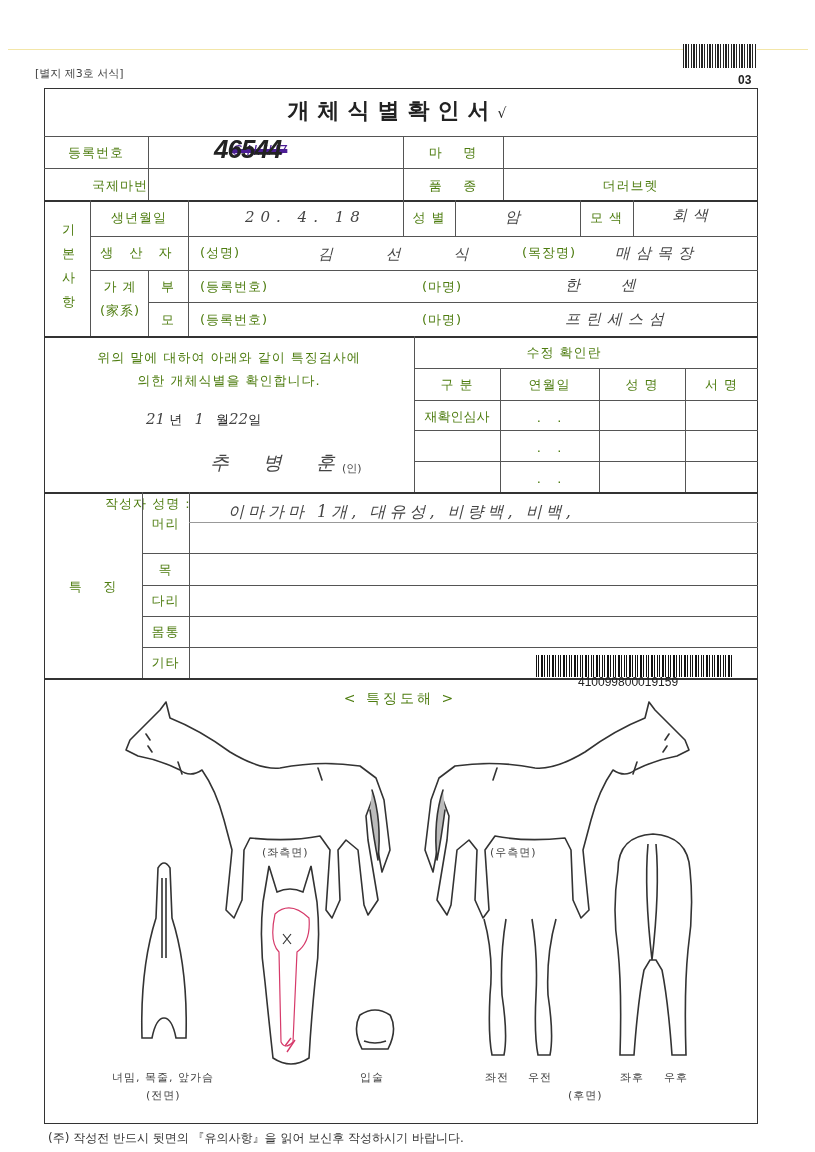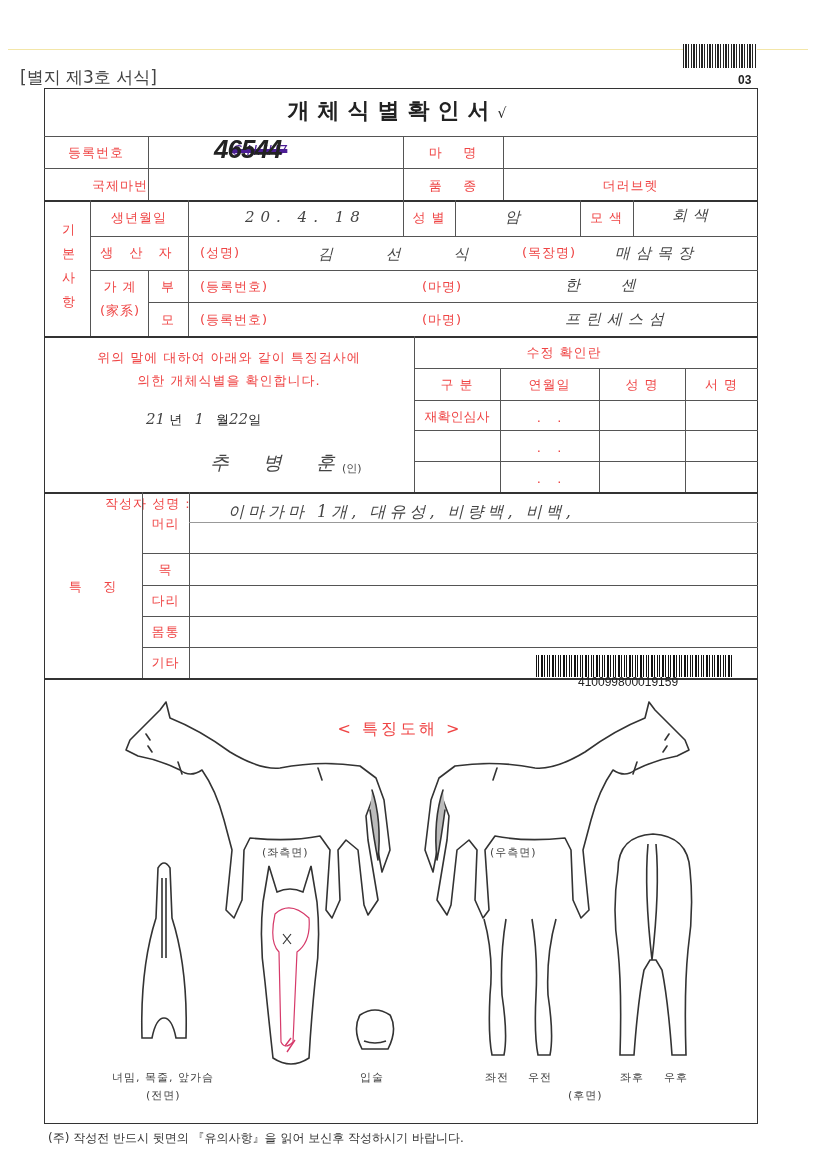--- a/index.html
+++ b/index.html
@@ -3,26 +3,26 @@
 <meta charset="utf-8">
 <style>
   html, body { margin:0; padding:0; }
   body { width:815px; height:1152px; background:#fff; position:relative; overflow:hidden;
          font-family:"DejaVu Sans", sans-serif; color:#222; }
   .abs { position:absolute; }
   .topline { left:8px; top:49px; width:800px; height:1px; background:#f3e6a8; }
   .barcode-top { left:683px; top:44px; width:74px; height:24px;
     background: repeating-linear-gradient(90deg,#222 0 1px,#fff 1px 2px,#222 2px 4px,#fff 4px 5px,#222 5px 6px,#fff 6px 8px); }
   .barcode-top-num { left:738px; top:73px; font-size:12px; font-weight:bold; font-family:"Liberation Sans",sans-serif; }
-  .form-id { left:20px; top:66px; font-size:17px; color:#444;text-align:right; }
+  .form-id { left:35px; top:66px; font-size:11px; color:#444;text-align:right; }
   .frame { left:44px; top:88px; width:714px; height:1036px; border:1.5px solid #333; box-sizing:border-box; }
   .hl { position:absolute; height:1px; background:#555; }
   .hl.thick { height:2px; background:#333; }
   .vl { position:absolute; width:1px; background:#555; }
-  .lbl { position:absolute; font-size:13px; color:#ef4444; text-align:center; letter-spacing:1px; }
+  .lbl { position:absolute; font-size:13px; color:#4d7c0f; text-align:center; letter-spacing:1px; }
   .hand { position:absolute; font-family:"DejaVu Serif", serif; font-style:italic; color:#444; font-size:15px; letter-spacing:6px; }
   .title { left:44px; top:96px; width:714px; text-align:center; font-size:22px; font-weight:bold; letter-spacing:8px; color:#222; }
   .regno { left:214px; top:134px; font-size:26px; font-weight:bold; font-style:italic; color:#222; letter-spacing:-1px; font-family:"Liberation Sans",sans-serif; }
   .regno-struck { left:232px; top:142px; font-size:14px; color:#4c1d95; font-style:italic; text-decoration:line-through; text-decoration-thickness:4px; }
   .barcode-mid { left:536px; top:655px; width:196px; height:22px;
     background: repeating-linear-gradient(90deg,#111 0 1px,#fff 1px 2px,#111 2px 3px,#fff 3px 5px,#111 5px 7px,#fff 7px 8px,#111 8px 9px,#fff 9px 11px); }
   .barcode-mid-num { left:578px; top:675px; font-size:12px; font-family:"Liberation Sans",sans-serif; color:#222; }
   .footer { left:48px; top:1130px; font-size:12px; color:#333; }
   .small { font-size:11px; color:#444; }
   svg { position:absolute; overflow:visible; }
@@ -145,21 +145,21 @@
 <div class="lbl" style="left:142px;top:515px;width:47px;">머리</div>
 <div class="lbl" style="left:142px;top:561px;width:47px;">목</div>
 <div class="lbl" style="left:142px;top:592px;width:47px;">다리</div>
 <div class="lbl" style="left:142px;top:623px;width:47px;">몸통</div>
 <div class="lbl" style="left:142px;top:654px;width:47px;">기타</div>
 <div class="hand" style="left:228px;top:502px;font-size:16px;letter-spacing:4px;">이마가마 1개, 대유성, 비량백, 비백,</div>
 
 <div class="abs barcode-mid"></div>
 <div class="abs barcode-mid-num">410099800019159</div>
 
-<div class="lbl" style="left:300px;top:719px;width:200px;font-size:16px;letter-spacing:3px;">&lt; 특징도해 &gt;</div>
+<div class="lbl" style="left:300px;top:690px;width:200px;font-size:14px;letter-spacing:3px;">&lt; 특징도해 &gt;</div>
 
 <svg style="left:120px;top:700px;" width="280" height="230" viewBox="0 0 280 230" fill="none" stroke="#333" stroke-width="1.6" stroke-linejoin="round" stroke-linecap="round">
   <path d="M40 10 L46 2 L50 18 Q80 30 110 52 Q140 70 160 68 Q200 60 240 66 L256 78 L264 100 L270 150 L262 172 L256 140 L252 100 L246 116 L248 140 L258 200 L248 215 L244 205 L238 150 L226 140 L218 150 L220 200 L212 218 L206 210 L210 150 L200 136 Q170 142 130 138 L124 150 L122 200 L114 218 L106 210 L112 150 L104 120 Q96 90 82 70 Q70 78 60 70 Q40 60 18 56 L6 50 L10 40 Z"></path>
   <path d="M26 34 L30 40 M28 46 L32 52 M58 62 L62 74 M198 68 L202 80"></path>
   <path d="M252 90 Q262 120 258 160 Q254 140 250 110" fill="#bbb"></path>
 </svg>
 <div class="lbl small" style="left:262px;top:845px;">(좌측면)</div>
 
 <svg style="left:415px;top:700px;" width="280" height="230" viewBox="0 0 280 230" fill="none" stroke="#333" stroke-width="1.6" stroke-linejoin="round" stroke-linecap="round">
   <path d="M240 10 L234 2 L230 18 Q200 30 170 52 Q140 70 120 68 Q80 60 40 66 L24 78 L16 100 L10 150 L18 172 L24 140 L28 100 L34 116 L32 140 L22 200 L32 215 L36 205 L42 150 L54 140 L62 150 L60 200 L68 218 L74 210 L70 150 L80 136 Q110 142 150 138 L156 150 L158 200 L166 218 L174 210 L168 150 L176 120 Q184 90 198 70 Q210 78 220 70 Q240 60 262 56 L274 50 L270 40 Z"></path>

